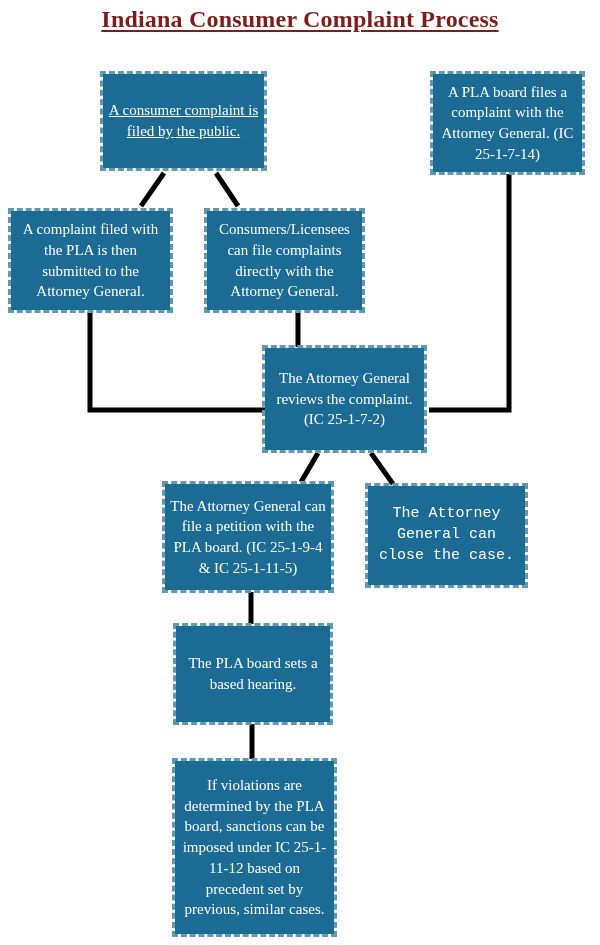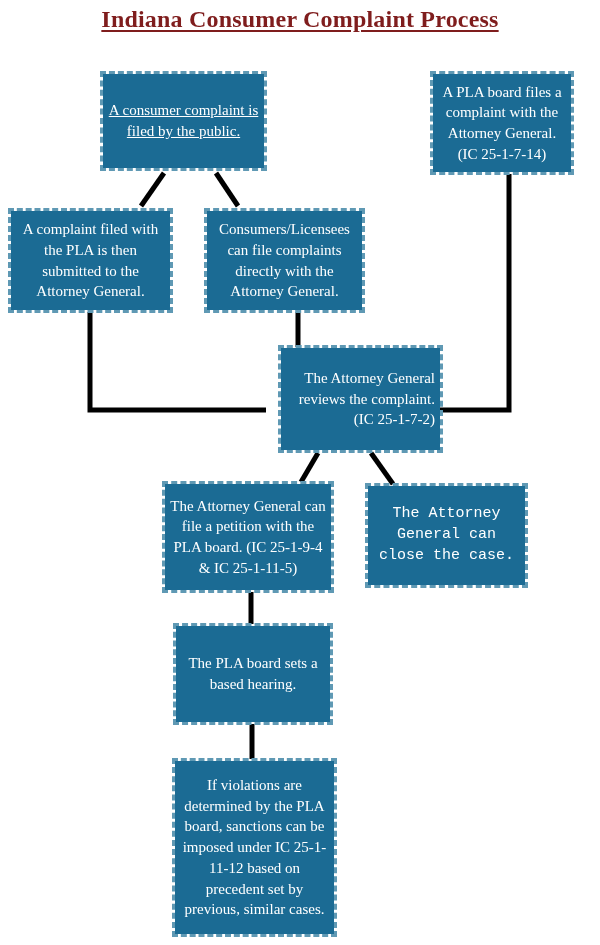--- a/index.html
+++ b/index.html
@@ -45,24 +45,24 @@
     font-size: 15px;
     line-height: 1.38;
     text-align: center;
     display: flex;
     align-items: center;
     justify-content: center;
     padding: 4px 5px;
   }
   
   .n0 { left: 100px; top: 71px;  width: 167px; height: 100px; text-decoration: underline; }
-  .n1 { left: 430px; top: 71px;  width: 144px; height: 104px; }
+  .n1 { left: 430px; top: 71px;  width: 155px; height: 104px; }
   .n2 { left: 8px;   top: 208px; width: 165px; height: 105px; text-align: center; }
   .n3 { left: 204px; top: 208px; width: 161px; height: 105px; }
-  .n4 { left: 278px; top: 345px; width: 165px; height: 108px; text-align: right; }
+  .n4 { left: 262px; top: 345px; width: 165px; height: 108px; }
   .n5 { left: 162px; top: 481px; width: 172px; height: 112px; }
   .n6 { left: 365px; top: 483px; width: 163px; height: 105px; font-family: Liberation Mono, monospace; }
   .n7 { left: 173px; top: 623px; width: 160px; height: 102px; }
   .n8 { left: 172px; top: 758px; width: 165px; height: 179px; }
 </style>
 </head>
 <body>
 
 <div class="title">Indiana Consumer Complaint Process</div>
 

